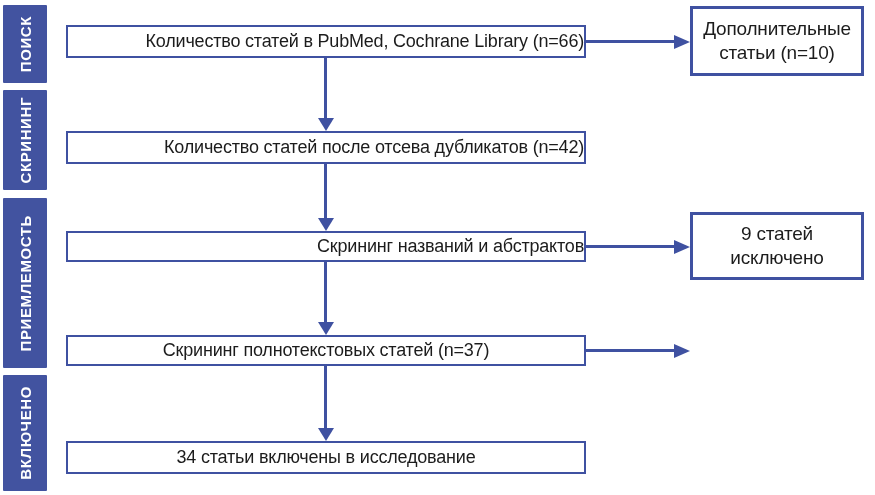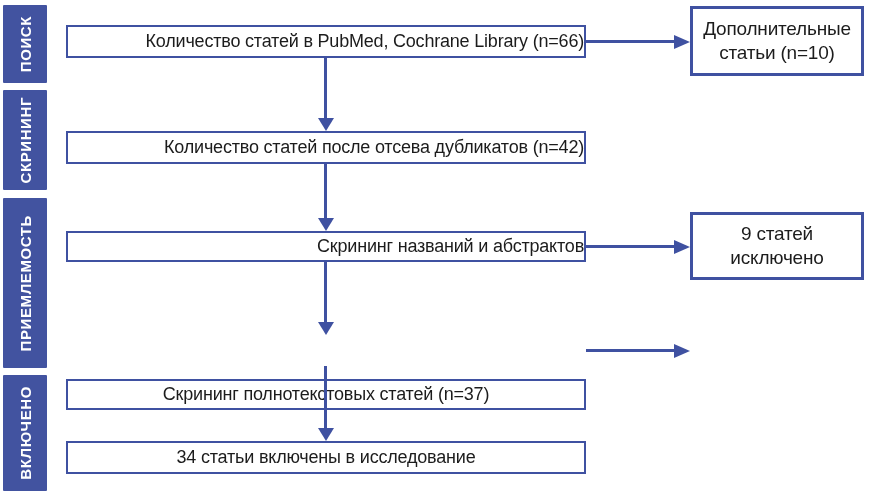--- a/index.html
+++ b/index.html
@@ -50,21 +50,21 @@
     font-size: 18px;
     letter-spacing: -0.2px;
     line-height: 1.1;
   }
   .main-box { left: 66px; width: 520px; }
   .align-left { justify-content: flex-end; padding-left: 7px; }
   .center { justify-content: center; text-align: center; }
   .mb1 { top: 25px;  height: 33px; }
   .mb2 { top: 131px; height: 33px; padding-left: 25px; }
   .mb3 { top: 231px; height: 31px; justify-content: flex-end; }
-  .mb4 { top: 335px; height: 31px; margin-top: 44px; }
+  .mb4 { top: 335px; height: 31px; }
   .mb5 { top: 441px; height: 33px; }
 
   
   .side-box {
     left: 690px;
     width: 174px;
     border-width: 3px;
     justify-content: center;
     text-align: center;
     font-size: 19px;

